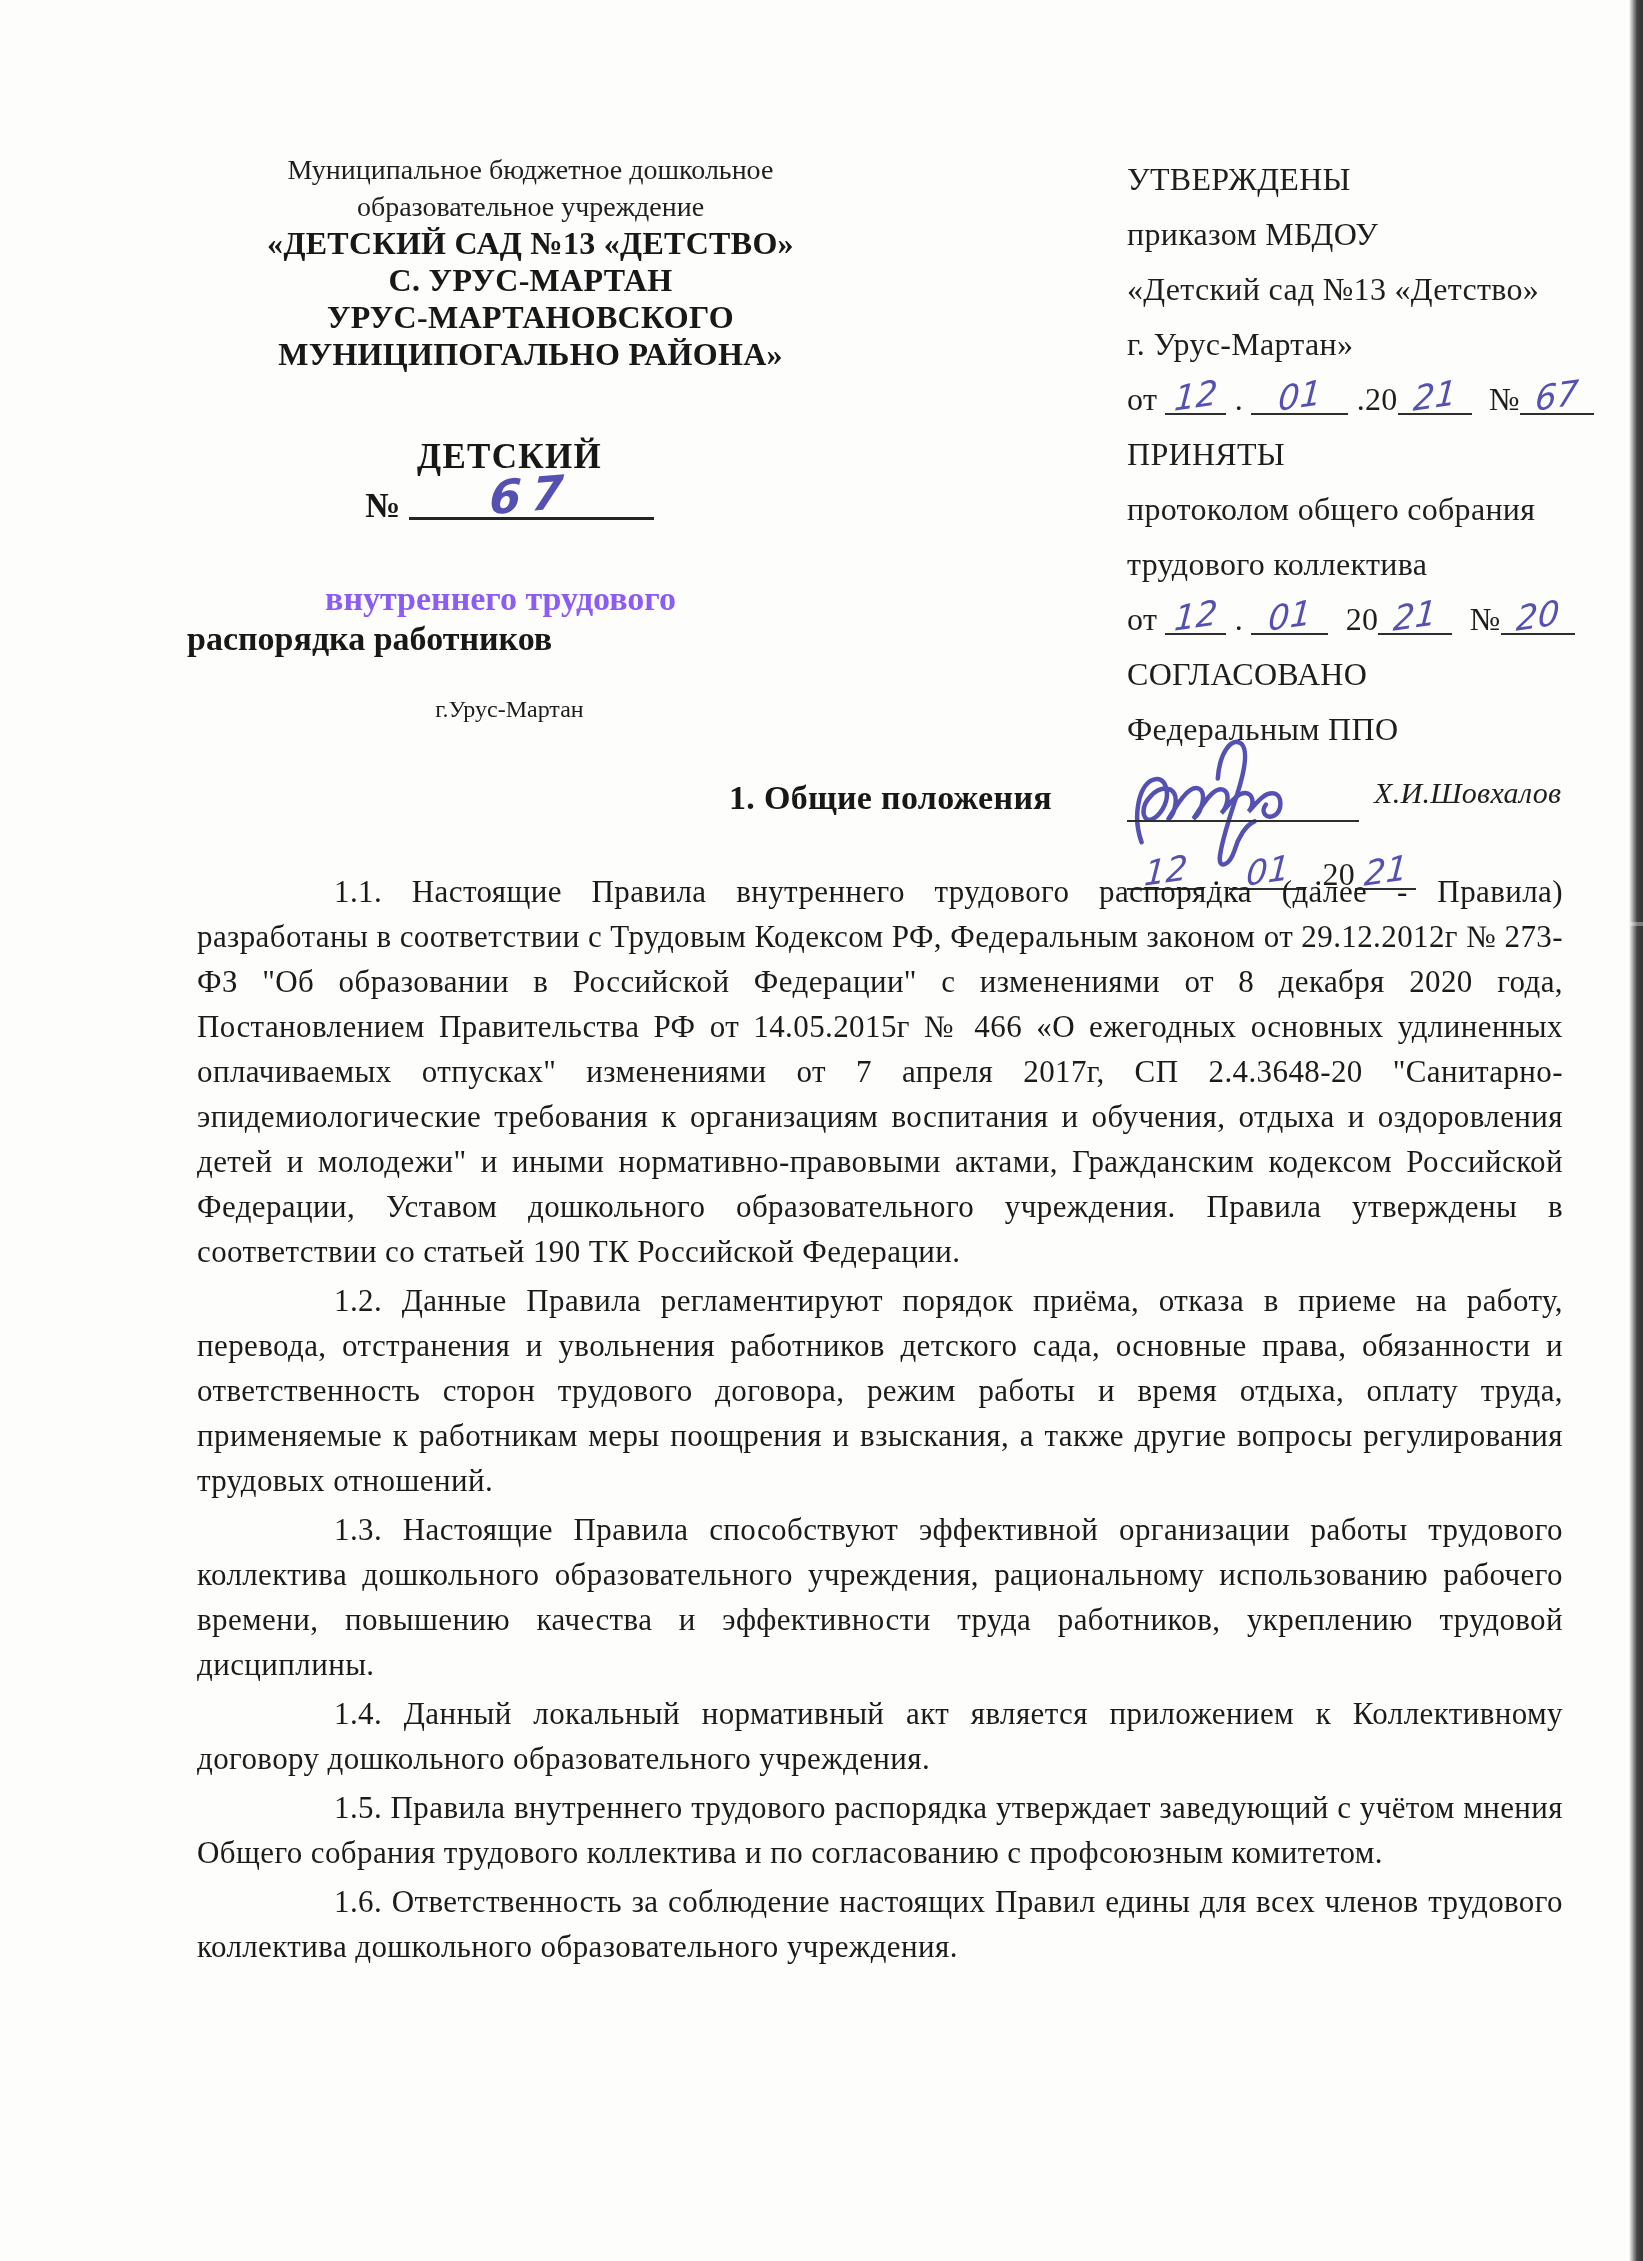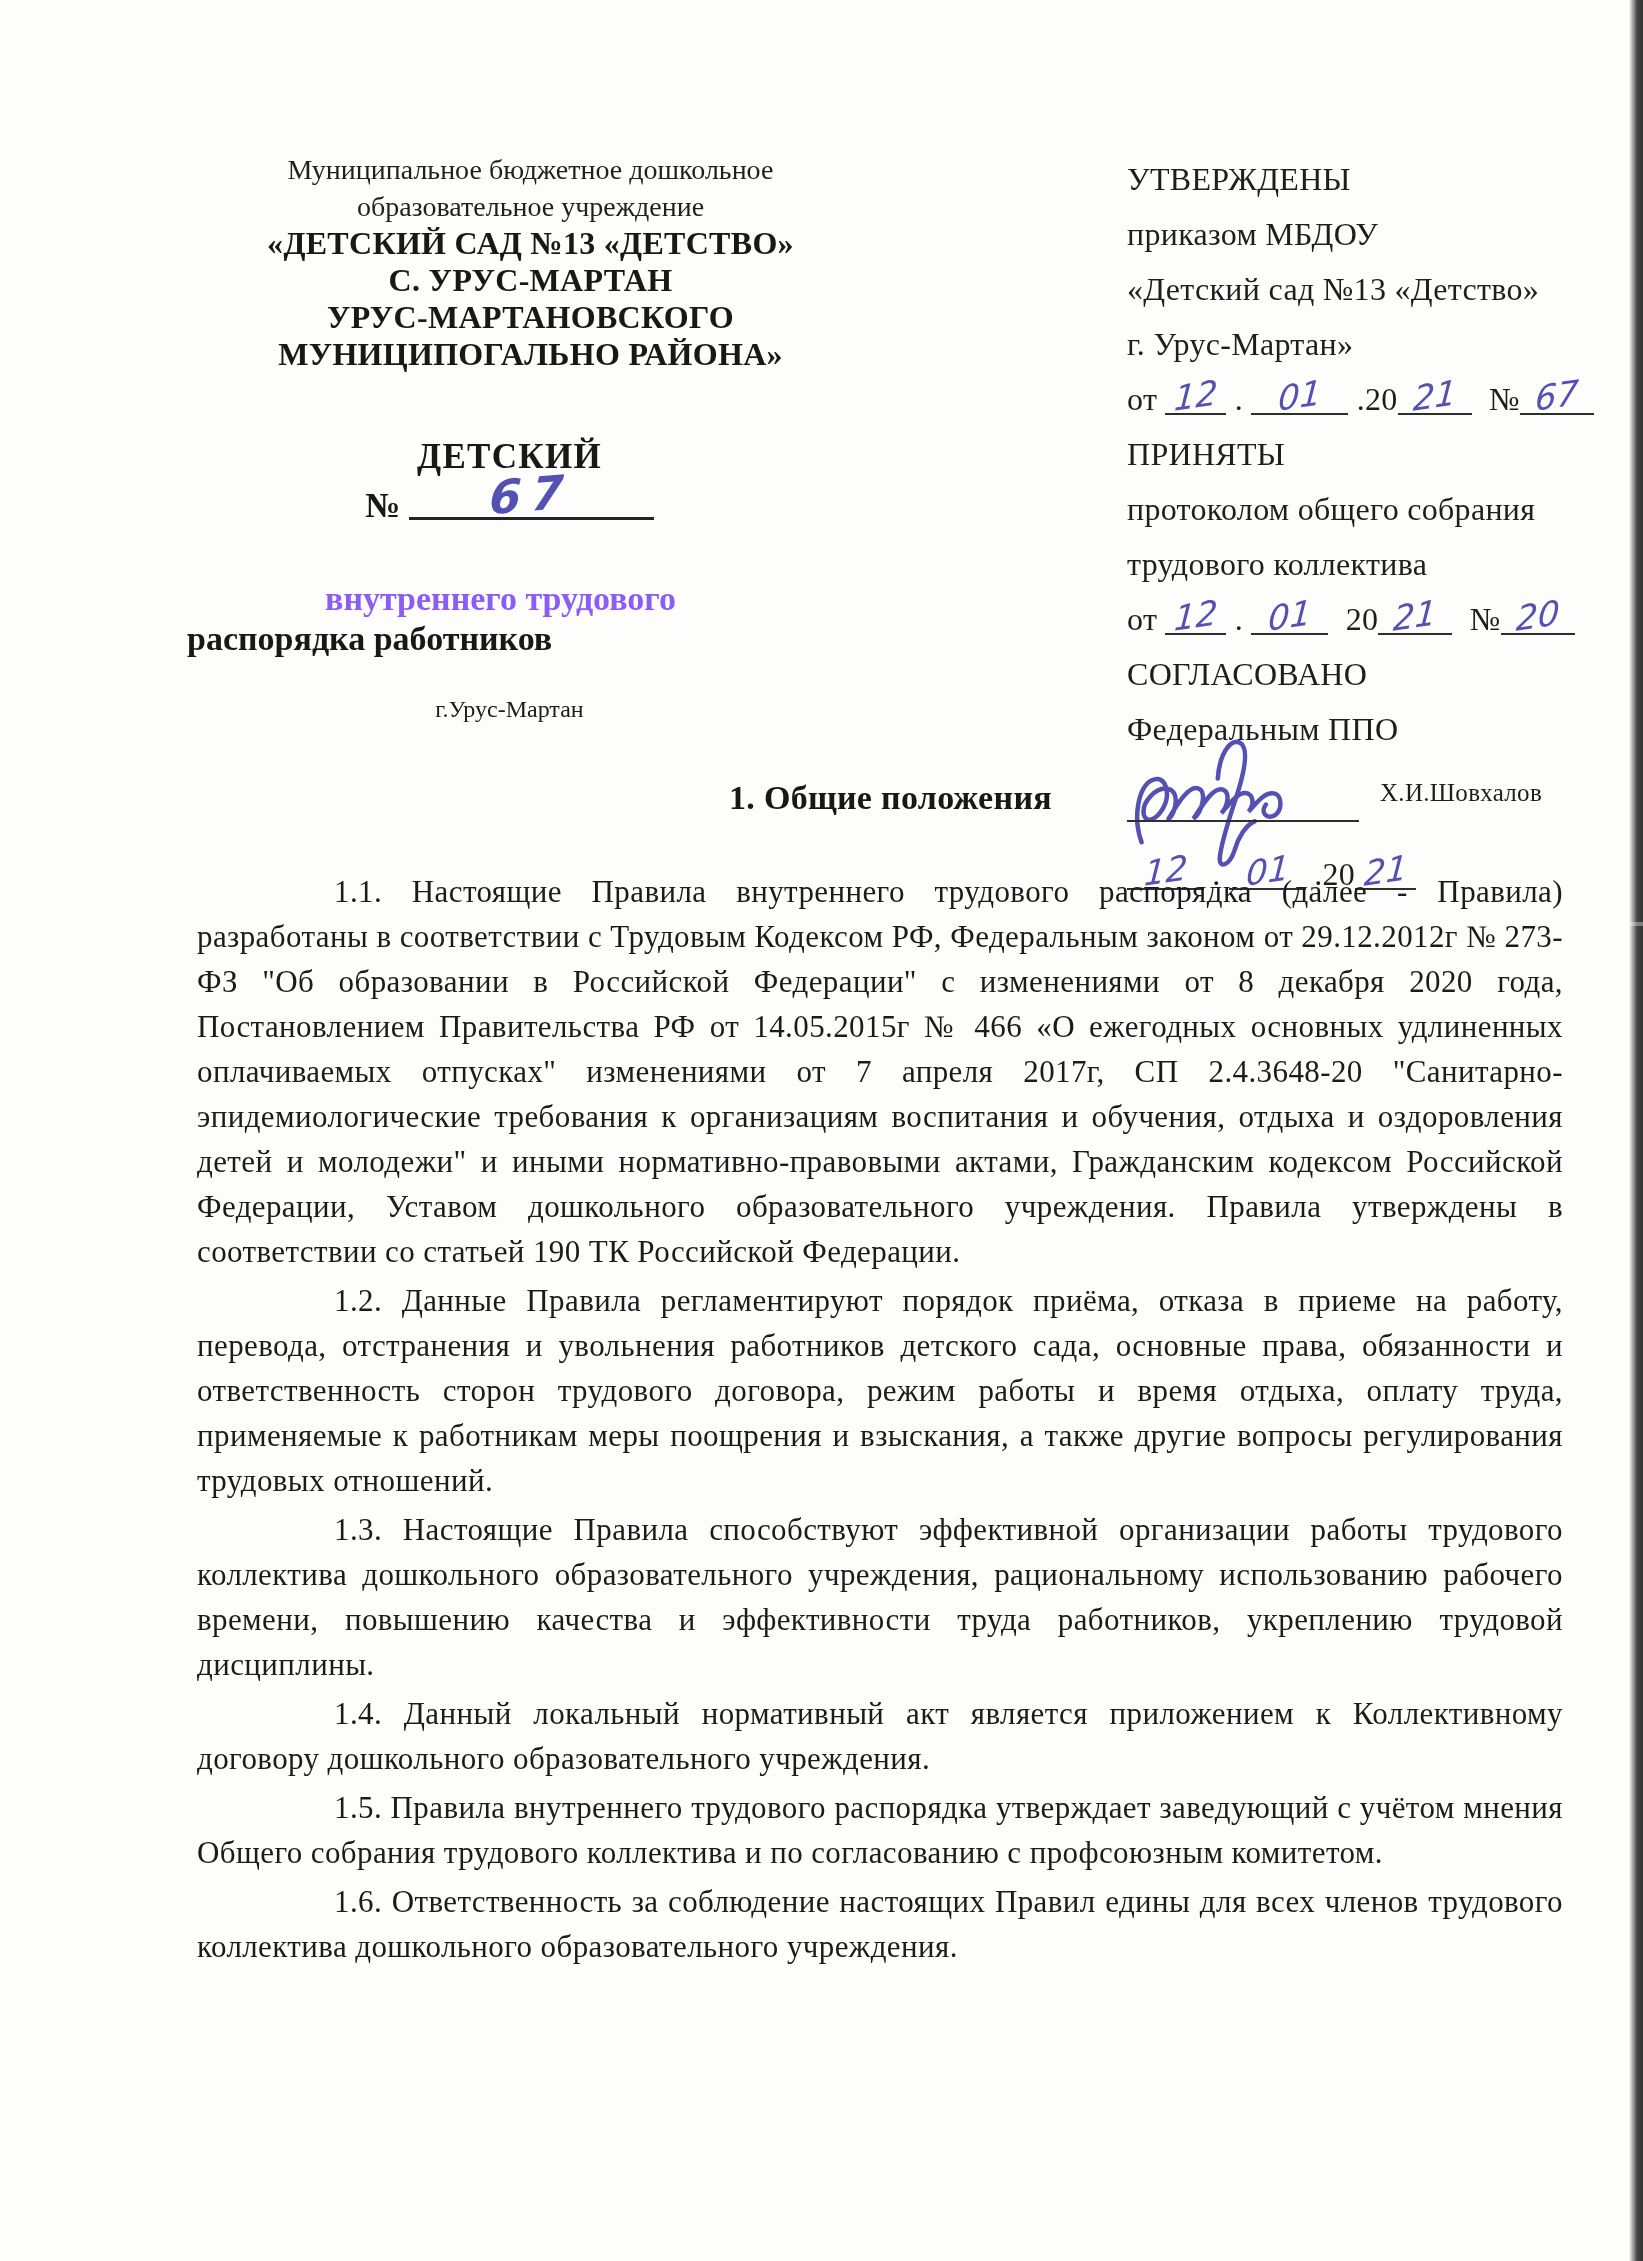--- a/index.html
+++ b/index.html
@@ -46,21 +46,21 @@
     display:inline-block;color:#5551b2;
     font-family:"DejaVu Sans", sans-serif;font-style:italic;font-size:34px;
     transform:rotate(-8deg) skewX(-12deg) translateY(-2.6px);
     line-height:1;
   }
   .gap-l{margin-left:9px;}
 
   
   .sig-line{position:relative;height:90px;}
   .sig-underline{position:absolute;left:0;top:68px;width:232px;border-bottom:2.6px solid #2e2e2e;}
-  .sig-name{position:absolute;left:253px;top:18px;font-size:25px;white-space:nowrap;}
+  .sig-name{position:absolute;left:247px;top:18px;font-size:30px;white-space:nowrap;font-style:italic;}
   .sig-svg{position:absolute;left:-10.3px;top:-44px;transform:rotate(-6deg);}
 
   
   .doc-title{
     position:absolute;left:187px;top:437px;width:645px;
     text-align:center;font-weight:bold;font-size:35px;letter-spacing:1.3px;color:#181818;
   }
   .doc-number{
     position:absolute;left:187px;top:478px;width:645px;text-align:center;
     font-weight:bold;font-size:35px;color:#181818;

